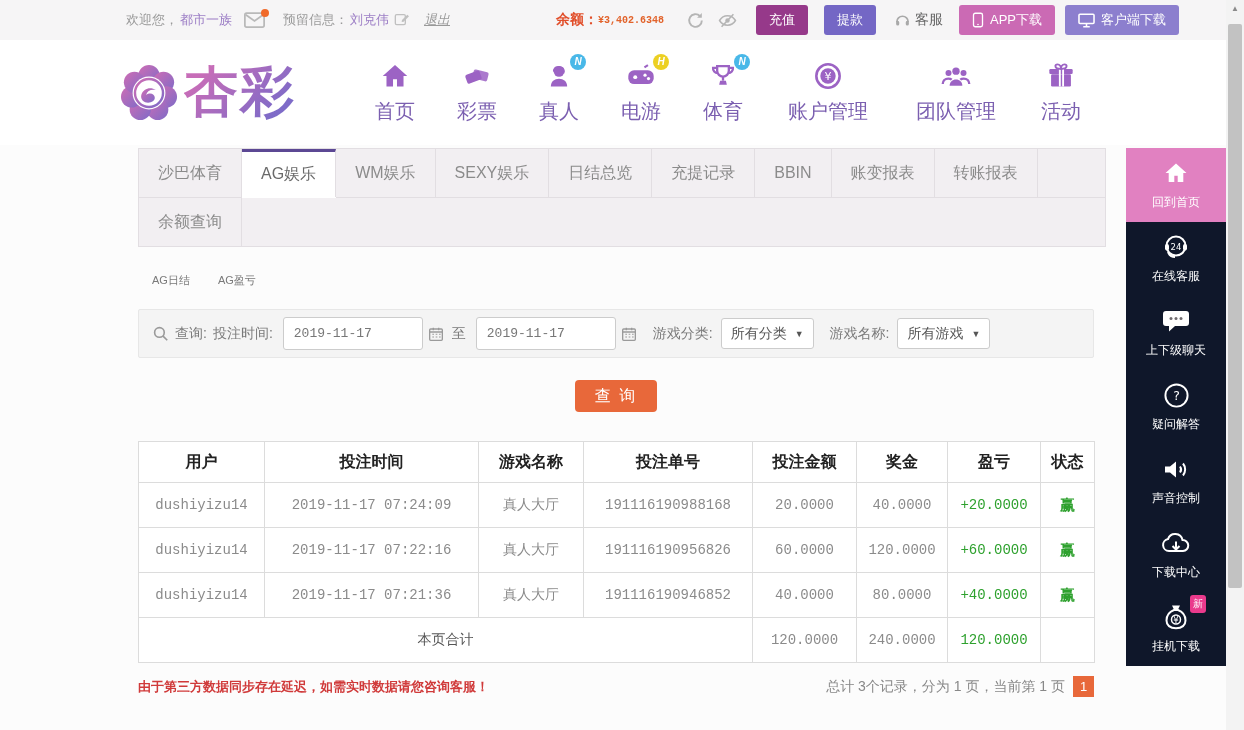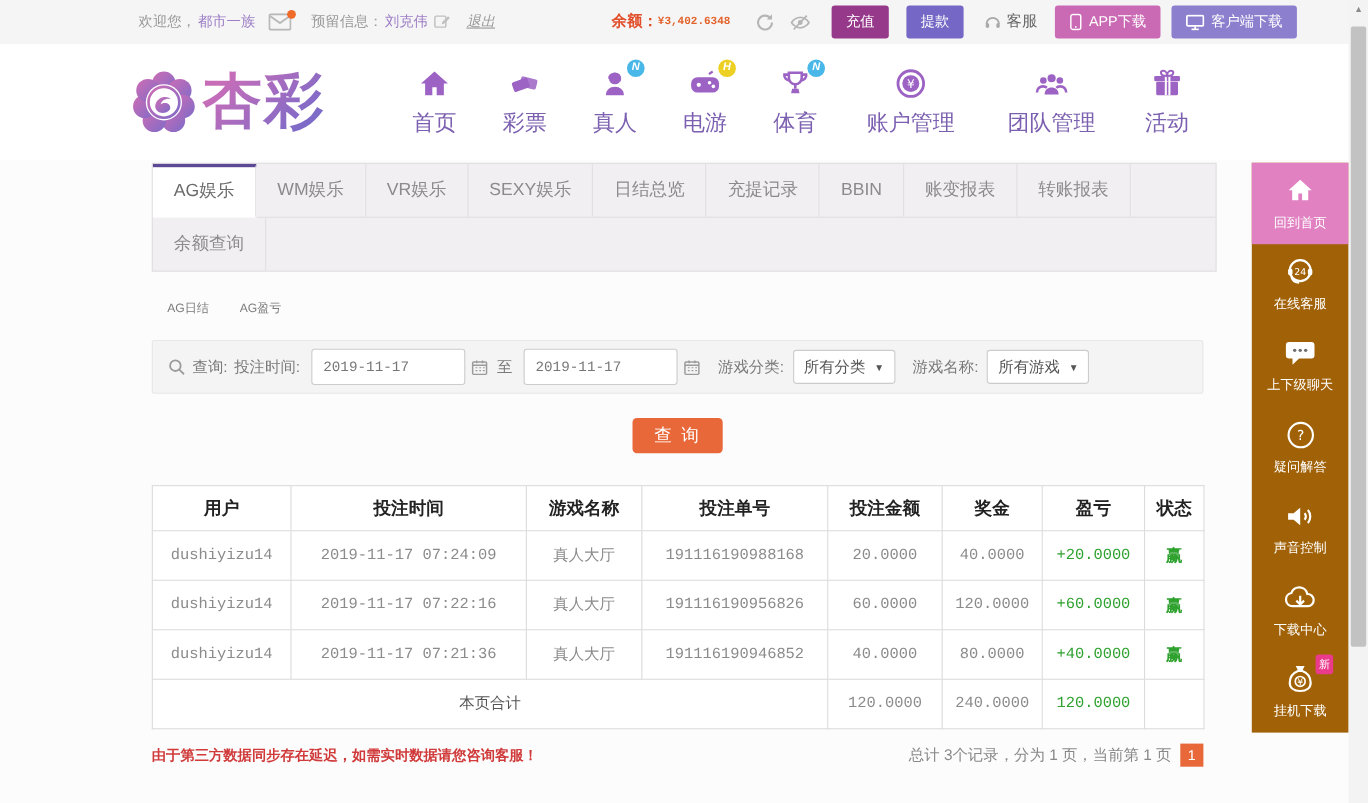--- a/index.html
+++ b/index.html
@@ -116,21 +116,21 @@
   td.total-label { color:#555; font-size:14px; }
 
   
   .footer-row { margin-top:13px; width:956px; display:flex; justify-content:space-between; align-items:center; }
   .notice { color:#d03a3a; font-size:13px; font-weight:bold; }
   .pagination { display:flex; align-items:center; color:#888; font-size:14px; gap:8px; }
   .page-box { width:21px; height:21px; background:#e8683a; color:#fff; display:flex;
     align-items:center; justify-content:center; font-size:13px; cursor:pointer; }
 
   
-  .side-widget { position:absolute; top:148px; right:18px; width:88px; background:#a16207; }
+  .side-widget { position:absolute; top:148px; right:18px; width:100px; background:#0f172a; }
   .side-item { height:74px; display:flex; flex-direction:column; align-items:center;
     justify-content:center; gap:7px; color:#fff; font-size:12px; cursor:pointer; }
   .side-item.first { background:#e181c1; }
   .side-ico { position:relative; color:#fff; height:28px; }
   .side-badge { position:absolute; top:-8px; right:-16px; background:#ea3a8c; color:#fff;
     font-size:10px; padding:2px 3px; border-radius:3px; }
 
   
   .scrollbar { position:absolute; top:0; right:0; width:18px; height:730px; background:#f3f3f3; }
   .sb-arrow { height:16px; display:flex; align-items:center; justify-content:center;
@@ -326,23 +326,23 @@
             <path d="M12 6C9.2 6 7.2 4.9 7.2 3.5 7.2 2.6 8 2 9 2c2 0 3 2.2 3 4zm0 0c2.8 0 4.8-1.1 4.8-2.5C16.8 2.6 16 2 15 2c-2 0-3 2.2-3 4z" fill="none" stroke="currentColor" stroke-width="1.6"></path>
           </svg>
       </span>
       <span class="nav-label">活动</span>
     </div>
   </div>
 </div>
 
 <div class="tabbox">
   <div class="tabrow tabrow1">
+    <div class="tab">沙巴体育</div>
     <div class="tab active">AG娱乐</div>
     <div class="tab">WM娱乐</div>
-    <div class="tab">VR娱乐</div>
     <div class="tab">SEXY娱乐</div>
     <div class="tab">日结总览</div>
     <div class="tab">充提记录</div>
     <div class="tab">BBIN</div>
     <div class="tab">账变报表</div>
     <div class="tab">转账报表</div>
   </div>
   <div class="tabrow">
     <div class="tab">余额查询</div>
   </div>

